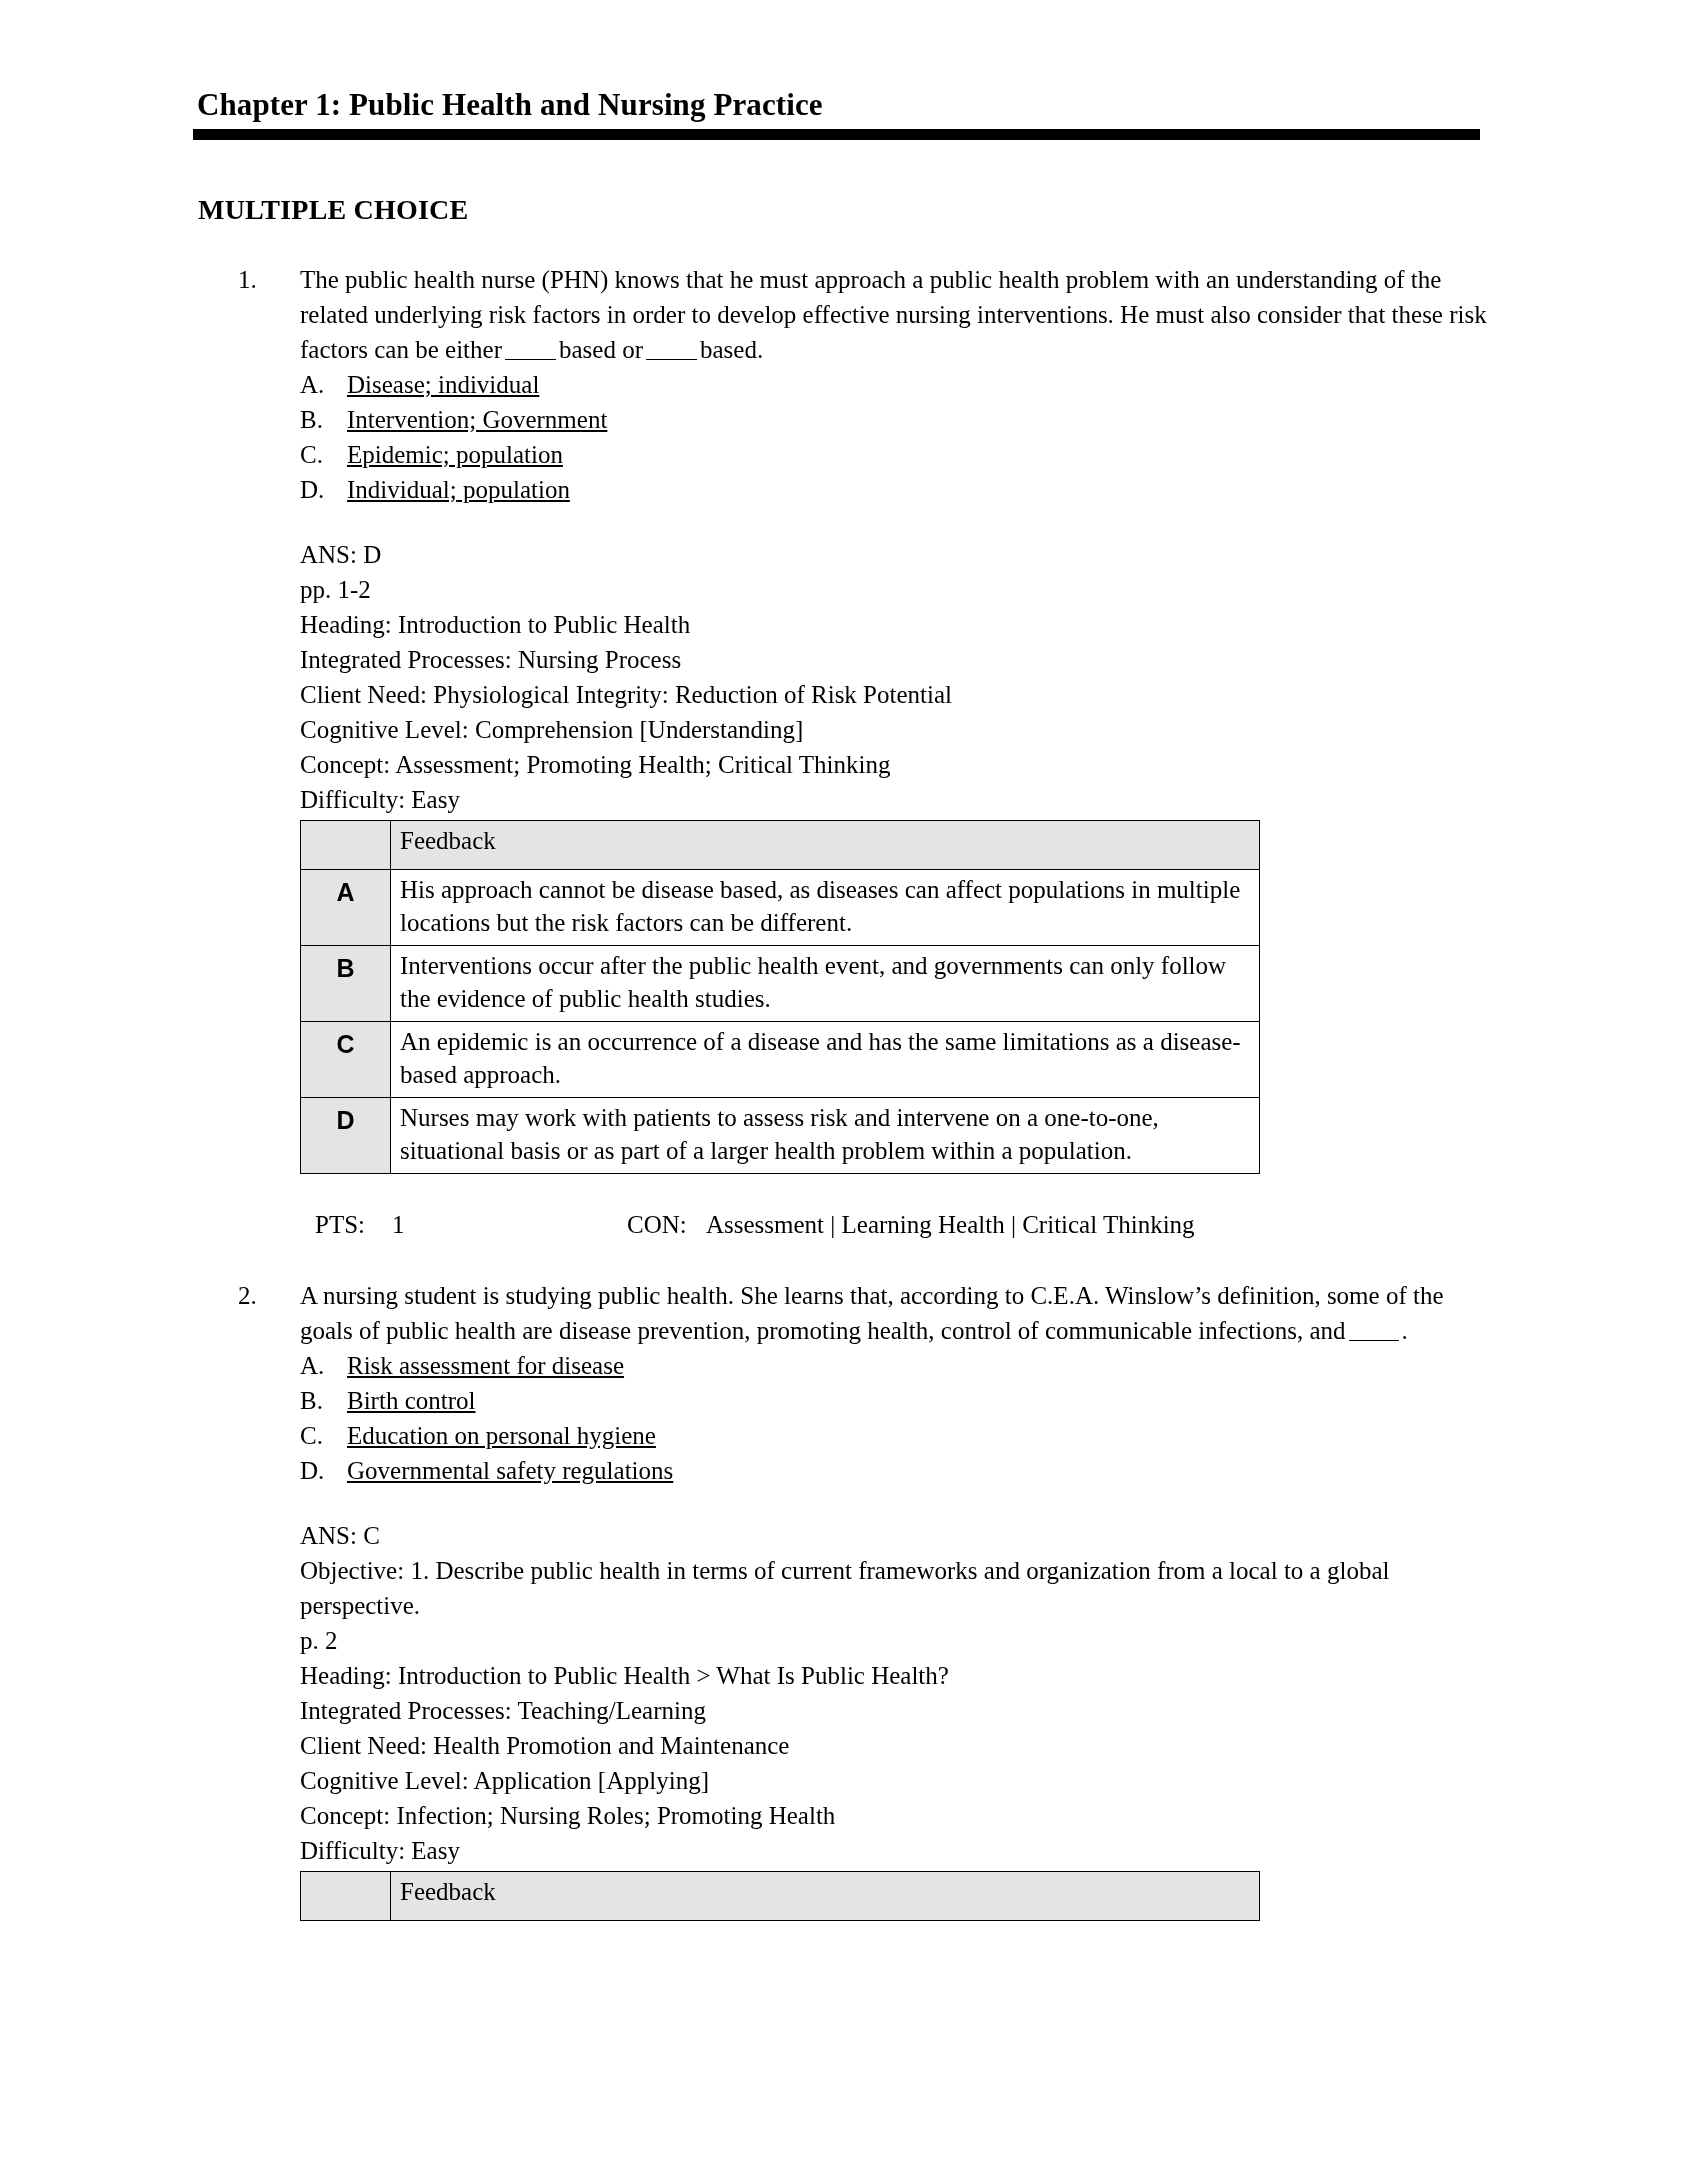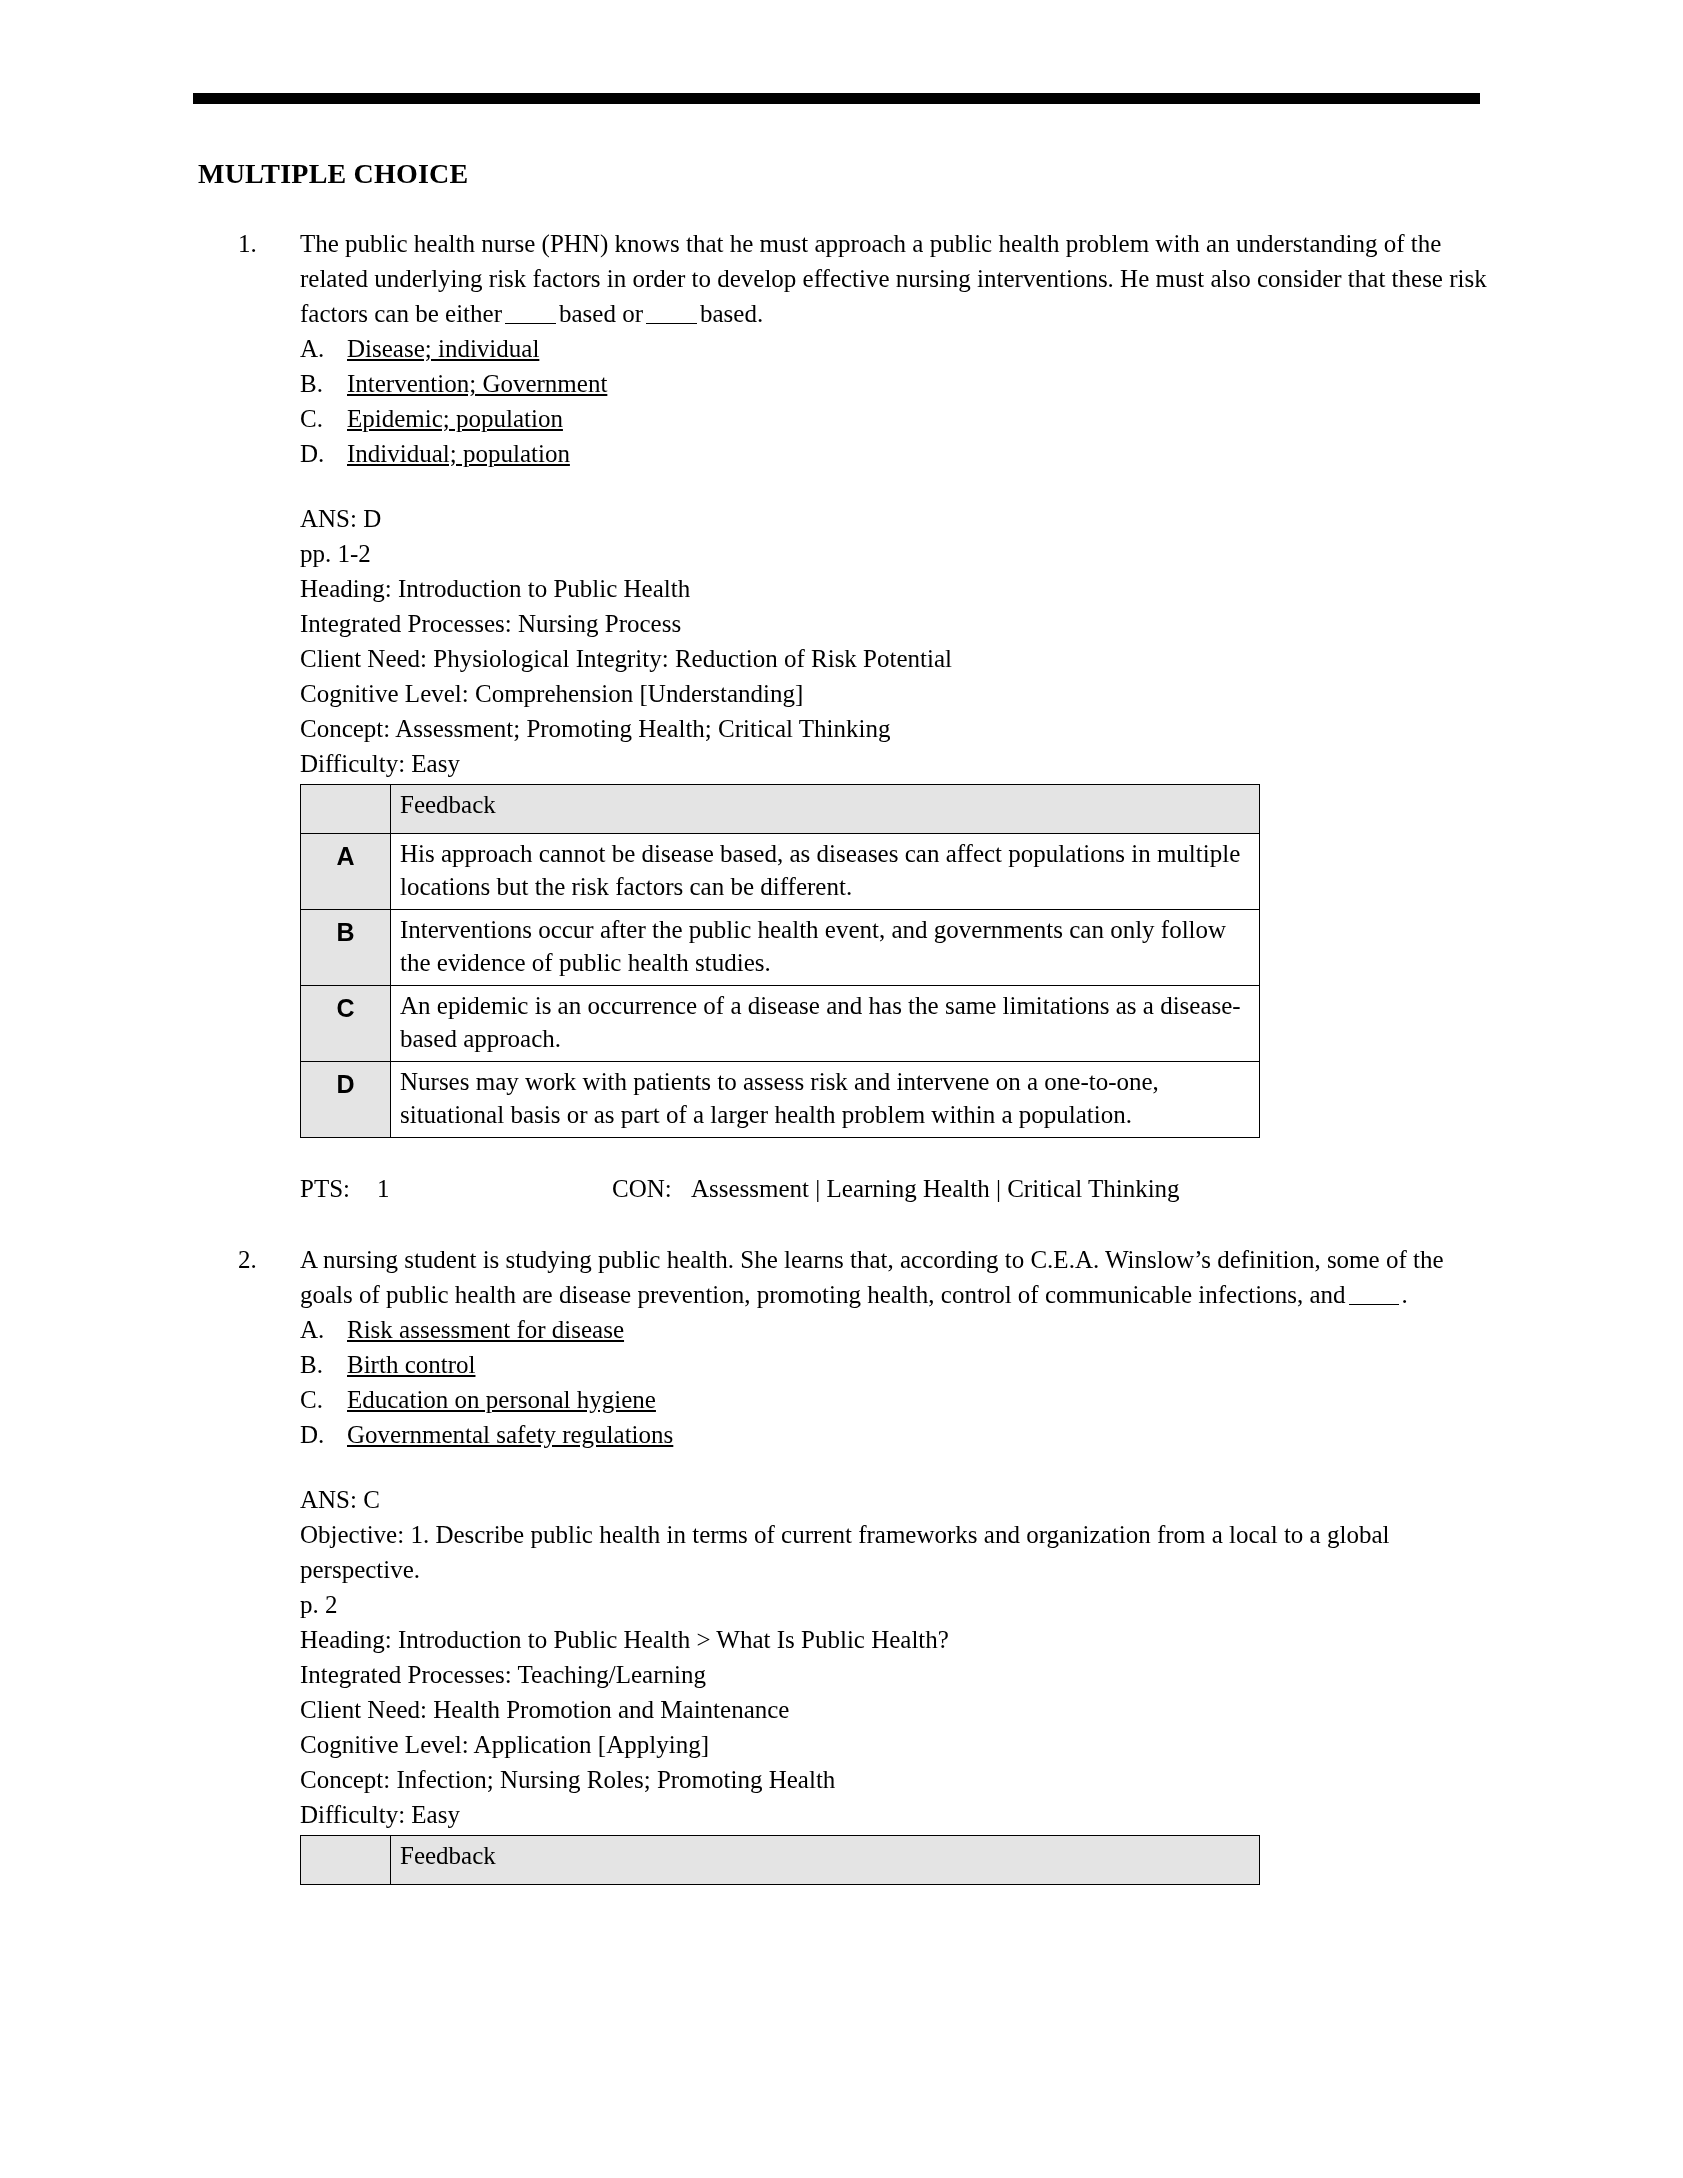--- a/index.html
+++ b/index.html
@@ -142,20 +142,21 @@
     font-size: 25px;
     line-height: 33px;
   }
 
   
   .pts-line {
     margin-top: 33px;
     font-size: 25px;
     line-height: 35px;
     display: flex;
+    margin-left: 15px;
   }
   .pts-label {
     width: 77px;
     flex: 0 0 77px;
   }
   .pts-value {
     width: 235px;
     flex: 0 0 235px;
   }
   .con-label {
@@ -169,20 +170,21 @@
     overflow: hidden;
   }
 </style>
 </head>
 <body>
 
 <div class="page">
   <div class="content">
 
     <div class="doc-header">
+      <div class="doc-header-title">Chapter 1: Public Health and Nursing Practice</div>
       <div class="doc-header-rule"></div>
     </div>
 
     <div class="section-label">MULTIPLE CHOICE</div>
 
     <div class="question">
       <div class="q-number">1.</div>
       <div class="q-body">
         <div class="q-stem">
           <span>The public health nurse (PHN) knows that he must approach a public health problem with an understanding of the related underlying risk factors in order to develop effective nursing interventions. He must also consider that these risk factors can be either</span><span class="blank"></span><span>based or</span><span class="blank"></span><span>based.</span>

